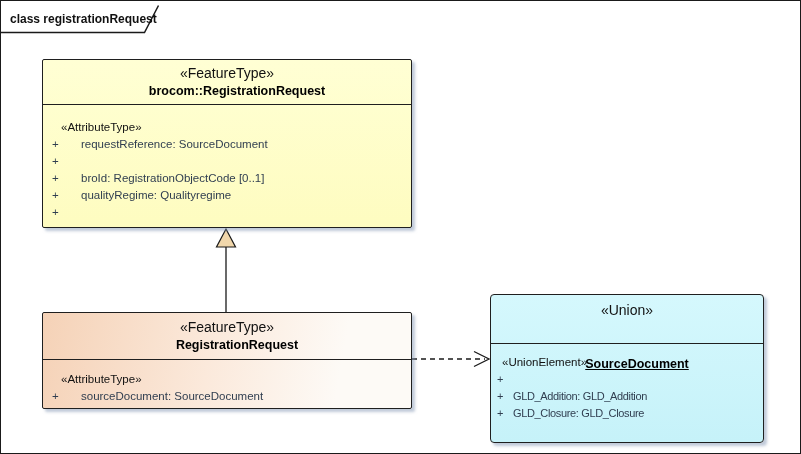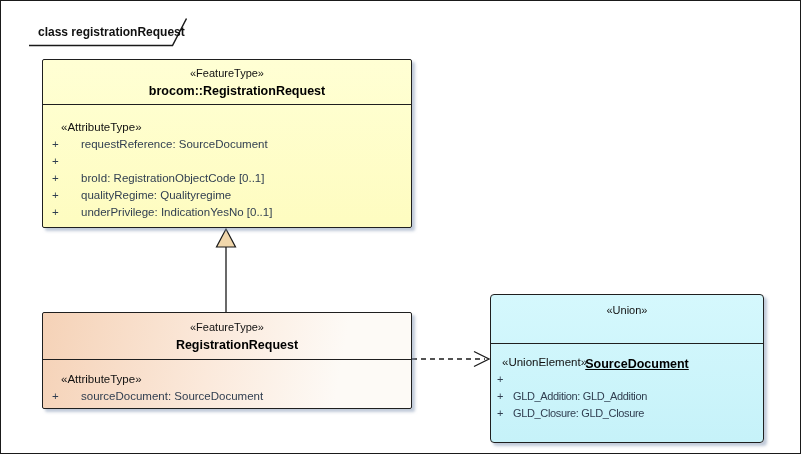--- a/index.html
+++ b/index.html
@@ -6,35 +6,35 @@
   .canvas{
     position:relative;
     width:801px;height:454px;
     box-sizing:border-box;
     background:#ffffff;
     border:1px solid #1a1a1a;
     font-family:"Liberation Sans",sans-serif;
     overflow:hidden;
   }
   
-  .frame-tab{position:absolute;left:0;top:17px;width:160px;height:29px;margin-left:28px;}
+  .frame-tab{position:absolute;left:0;top:4px;width:160px;height:29px;}
   .frame-tab svg{position:absolute;left:0;top:0;}
   .frame-tab .tab-label{
     position:absolute;left:9px;top:0;height:28px;line-height:28px;
     font-size:12px;font-weight:bold;color:#111;white-space:nowrap;
   }
   
   .uml-box{
     position:absolute;box-sizing:border-box;
     border:1px solid #1f1f1f;border-radius:2px;
     box-shadow:3px 3px 3px rgba(130,150,180,0.50);
     color:#111;
   }
   .uml-head{border-bottom:1px solid #1f1f1f;text-align:center;box-sizing:border-box;}
-  .stereotype{font-size:11px;line-height:18px;color:#111;}
+  .stereotype{font-size:14px;line-height:18px;color:#111;}
   .class-name{font-size:12.5px;line-height:18px;font-weight:bold;color:#000;white-space:nowrap;padding-left:20px;}
   .class-name.underlined{text-decoration:underline;margin-top:36px;}
   .uml-attrs{box-sizing:border-box;}
   .sect-label{font-size:11.5px;line-height:18px;padding-left:18px;color:#111;white-space:nowrap;}
   .attr-row{
     display:flex;height:17px;line-height:17px;
     font-size:11.5px;color:#303e50;white-space:nowrap;
   }
   .attr-row .vis{width:38px;padding-left:9px;box-sizing:border-box;flex:0 0 auto;}
   .attr-row .txt{flex:0 0 auto;}
@@ -99,21 +99,20 @@
       <div class="attr-row">
         <span class="vis">+</span>
         <span class="txt">broId: RegistrationObjectCode [0..1]</span>
       </div>
       <div class="attr-row">
         <span class="vis">+</span>
         <span class="txt">qualityRegime: Qualityregime</span>
       </div>
       <div class="attr-row">
         <span class="vis">+</span>
-        <span class="txt">underPrivilege: IndicationYesNo [0..1]</span>
       </div>
     </div>
   </div>
 
   <div class="uml-box box-regreq">
     <div class="uml-head">
       <div class="stereotype">«FeatureType»</div>
       <div class="class-name">RegistrationRequest</div>
     </div>
     <div class="uml-attrs">

